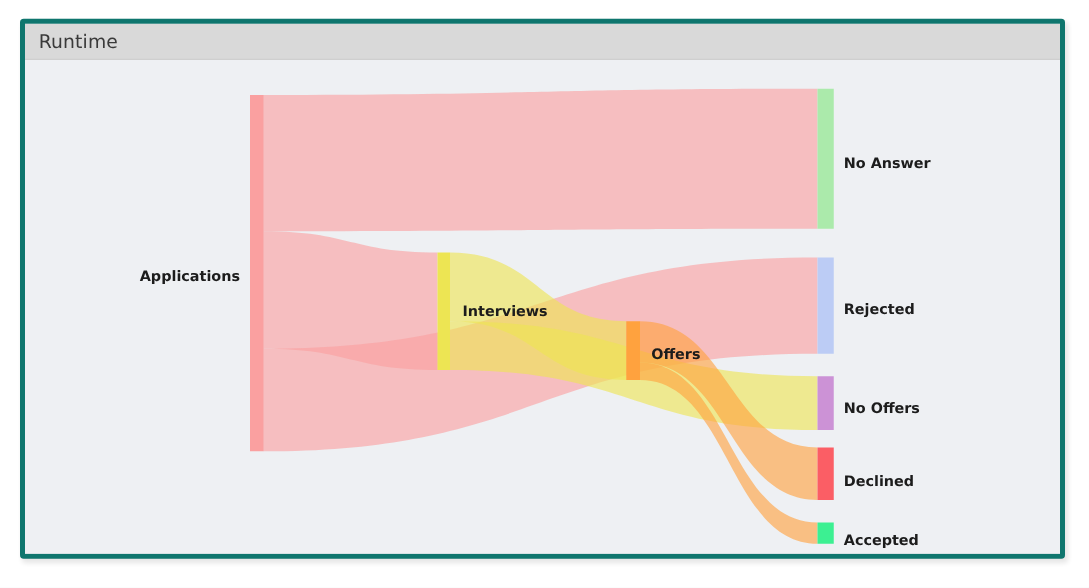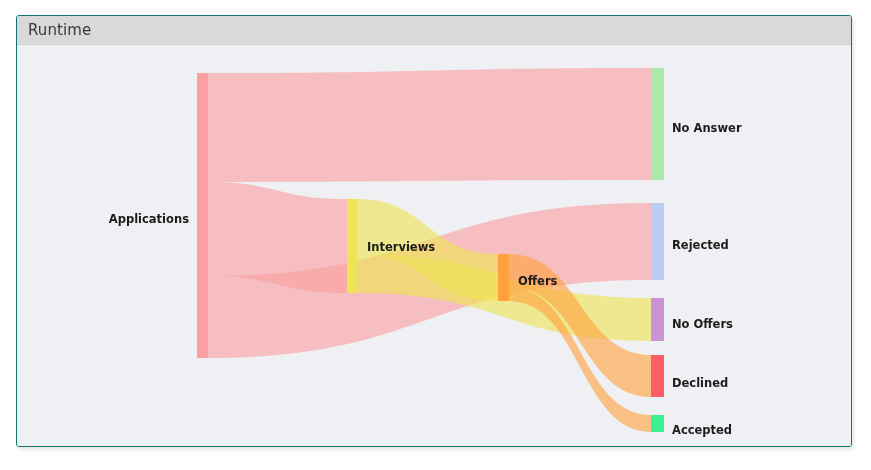--- a/index.html
+++ b/index.html
@@ -16,21 +16,21 @@
     width: 871px;
     height: 470px;
   }
   .panel {
     position: absolute;
     left: 16px;
     top: 15px;
     width: 836px;
     height: 432px;
     background: #eef0f3;
-    border: 1px solid #0f766e;
+    border: 4px solid #0f766e;
     border-radius: 3px;
     box-shadow: 2px 3px 4px rgba(0,0,0,0.10);
     box-sizing: border-box;
     overflow: hidden;
   }
   .panel-header {
     height: 29px;
     background: #d9d9d9;
     border-bottom: 1px solid #cfcfcf;
     box-sizing: border-box;

